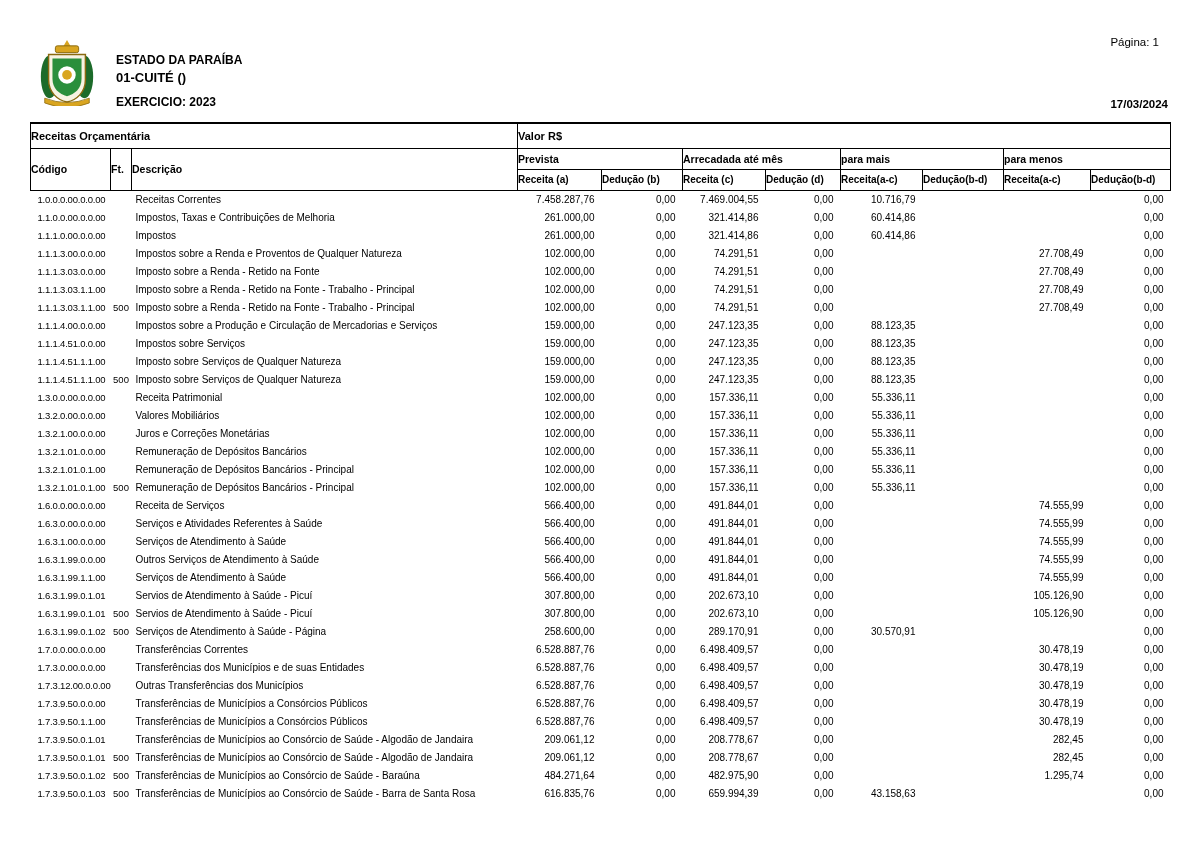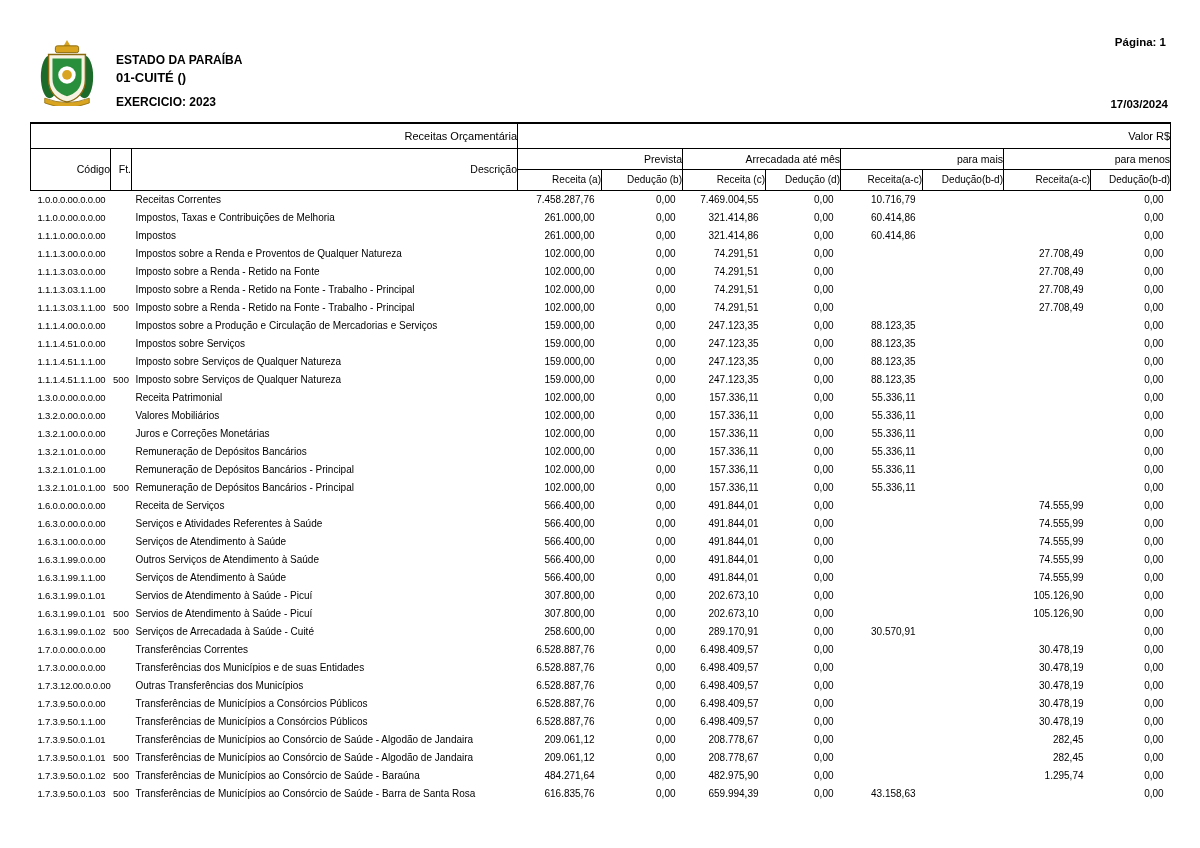--- a/index.html
+++ b/index.html
@@ -8,25 +8,25 @@
   .page{position:absolute;left:30px;top:34px;width:1140px;}
 
   .report-header{position:relative;height:88px;}
   .logo{position:absolute;left:6px;top:4px;width:62px;height:68px;}
   .hdr-text{position:absolute;left:86px;top:2px;}
   .hdr-text .line{font-weight:bold;}
   .org{font-size:12px;line-height:16px;margin-bottom:2px;margin-top:16px;}
   .entity{font-size:13px;line-height:16px;margin-bottom:8px;}
   .rtitle{font-size:12.5px;line-height:16px;margin-bottom:5px;}
   .exercise{font-size:12px;line-height:16px;}
-  .page-num{position:absolute;right:4px;top:2px;font-weight:bold;font-size:11.5px;}
+  .page-num{position:absolute;right:11px;top:2px;font-weight:normal;font-size:11.5px;}
   .rdate{position:absolute;right:2px;bottom:12px;font-weight:bold;font-size:11.5px;}
 
   table{border-collapse:collapse;table-layout:fixed;width:1140px;}
-  thead th{border:1px solid #000;font-weight:normal;padding:0;text-align:right;overflow:hidden;white-space:nowrap;}
+  thead th{border:1px solid #000;font-weight:bold;padding:0;text-align:left;overflow:hidden;white-space:nowrap;}
   tr.h1 th{border-top:2px solid #000;font-size:11px;height:25px;}
   tr.h2 th{font-size:10.5px;height:21px;}
   tr.h3 th{font-size:10px;height:21px;}
   tbody td{border:none;font-size:10px;height:18px;line-height:18px;padding:0;white-space:nowrap;overflow:hidden;}
   td.code{padding-left:7px;font-size:9.5px;letter-spacing:-0.2px;}
   td.ft{font-size:9.5px;text-align:center;}
   td.desc{padding-left:4px;}
   td.num{text-align:right;padding-right:7px;}
 </style>
 </head>
@@ -403,21 +403,21 @@
           <td class="num">202.673,10</td>
           <td class="num">0,00</td>
           <td class="num"></td>
           <td class="num"></td>
           <td class="num">105.126,90</td>
           <td class="num">0,00</td>
         </tr>
         <tr>
           <td class="code">1.6.3.1.99.0.1.02</td>
           <td class="ft">500</td>
-          <td class="desc">Serviços de Arrecadada à Saúde - Cuité</td>
+          <td class="desc">Serviços de Atendimento à Saúde - Página</td>
           <td class="num">258.600,00</td>
           <td class="num">0,00</td>
           <td class="num">289.170,91</td>
           <td class="num">0,00</td>
           <td class="num">30.570,91</td>
           <td class="num"></td>
           <td class="num"></td>
           <td class="num">0,00</td>
         </tr>
         <tr>

